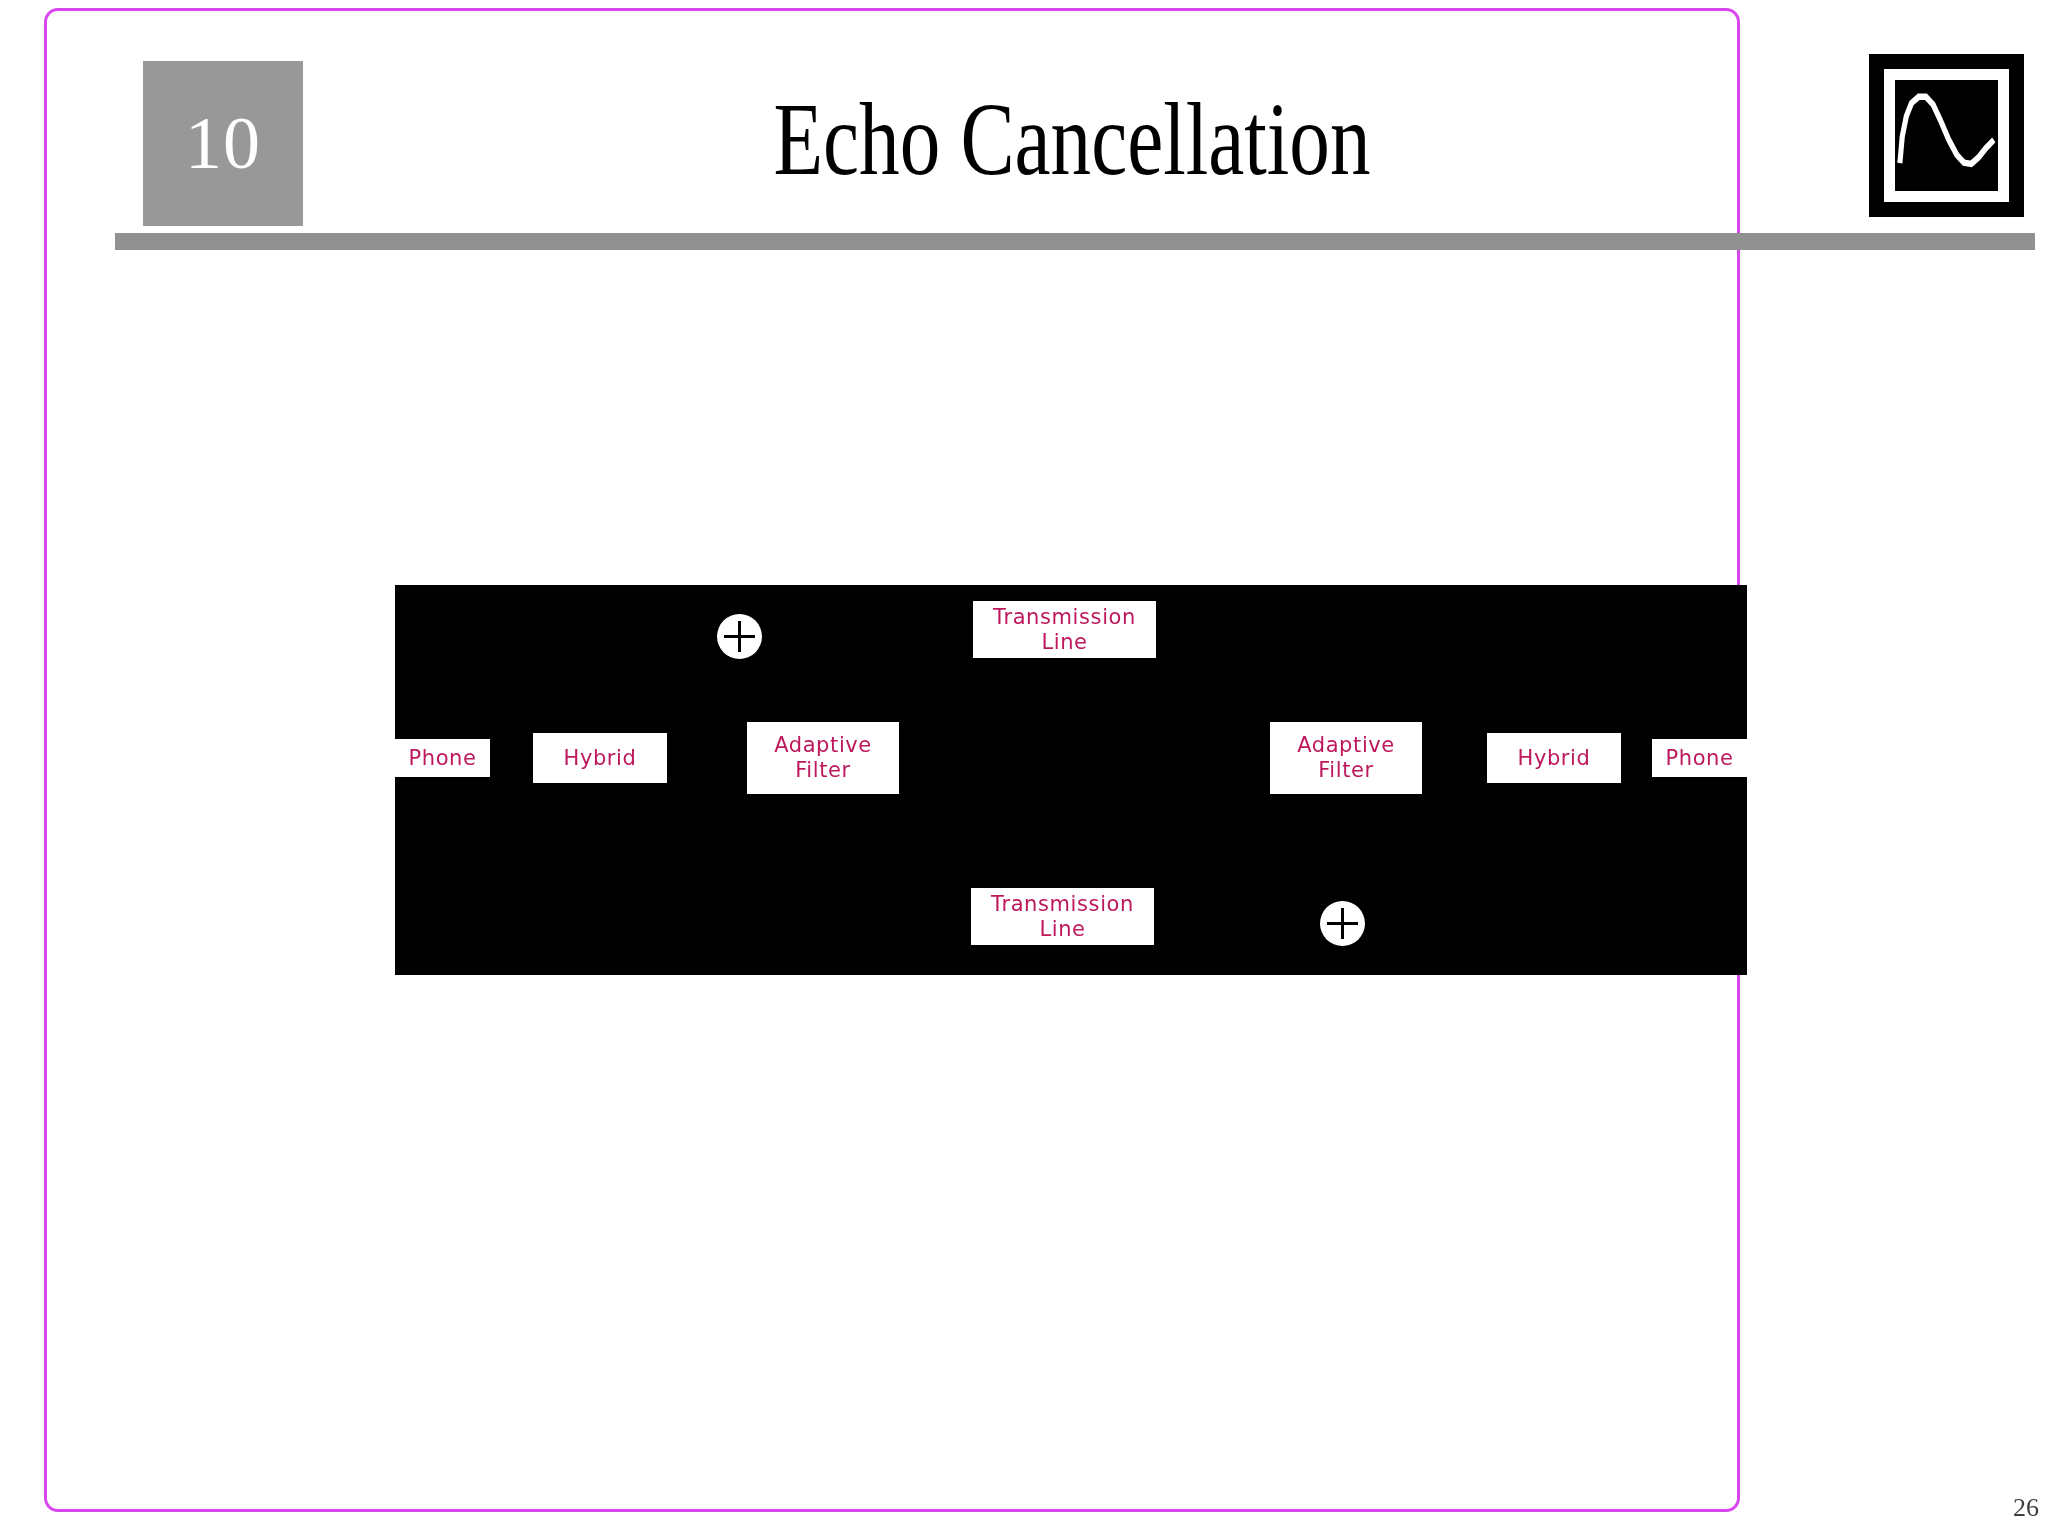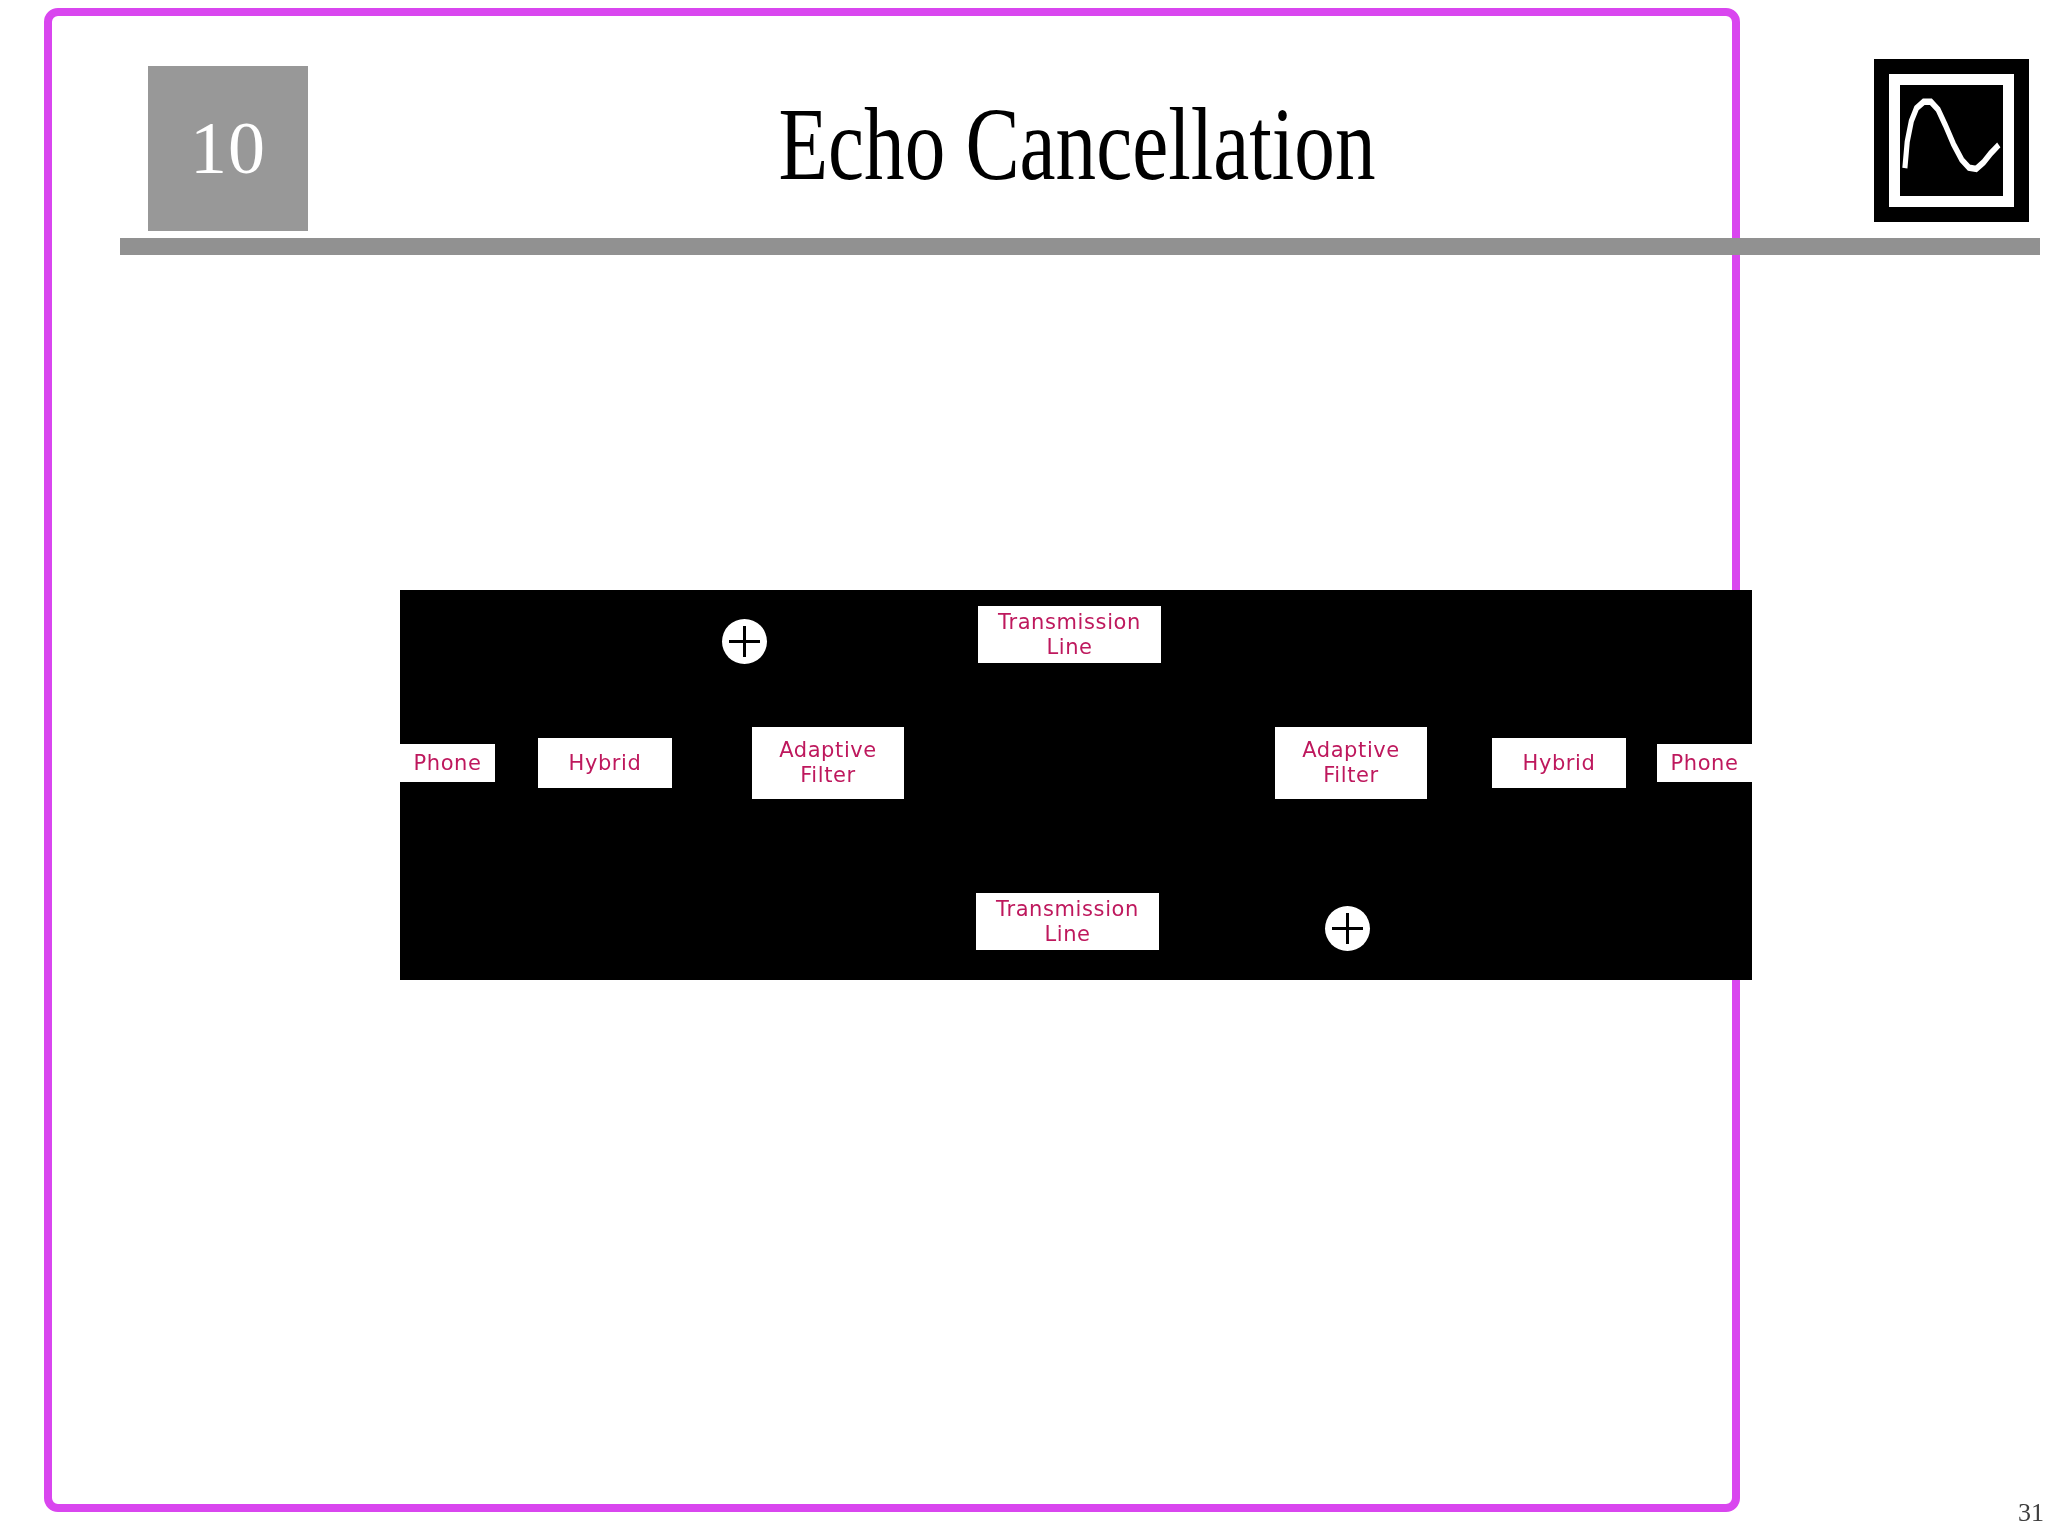--- a/index.html
+++ b/index.html
@@ -15,21 +15,21 @@
     font-family: "Liberation Serif", serif;
   }
 
   
   #slide-frame {
     position: absolute;
     left: 44px;
     top: 8px;
     width: 1696px;
     height: 1504px;
-    border: 8px solid #d946ef;
+    border: 3px solid #d946ef;
     border-radius: 14px;
     box-sizing: border-box;
     background: #ffffff;
   }
 
   
   #slide-number-badge {
     position: absolute;
     left: 96px;
     top: 50px;
@@ -232,15 +232,15 @@
 
     <div class="dbox" style="left:576px; top:303px; width:183px; height:57px;">
       <span>Transmission
 Line</span>
     </div>
 
     <div class="adder" style="left:925px; top:316px;"></div>
 
   </div>
 
-  <div id="page-number">31</div>
+  <div id="page-number">26</div>
 
 </div>
 
 </body></html>

